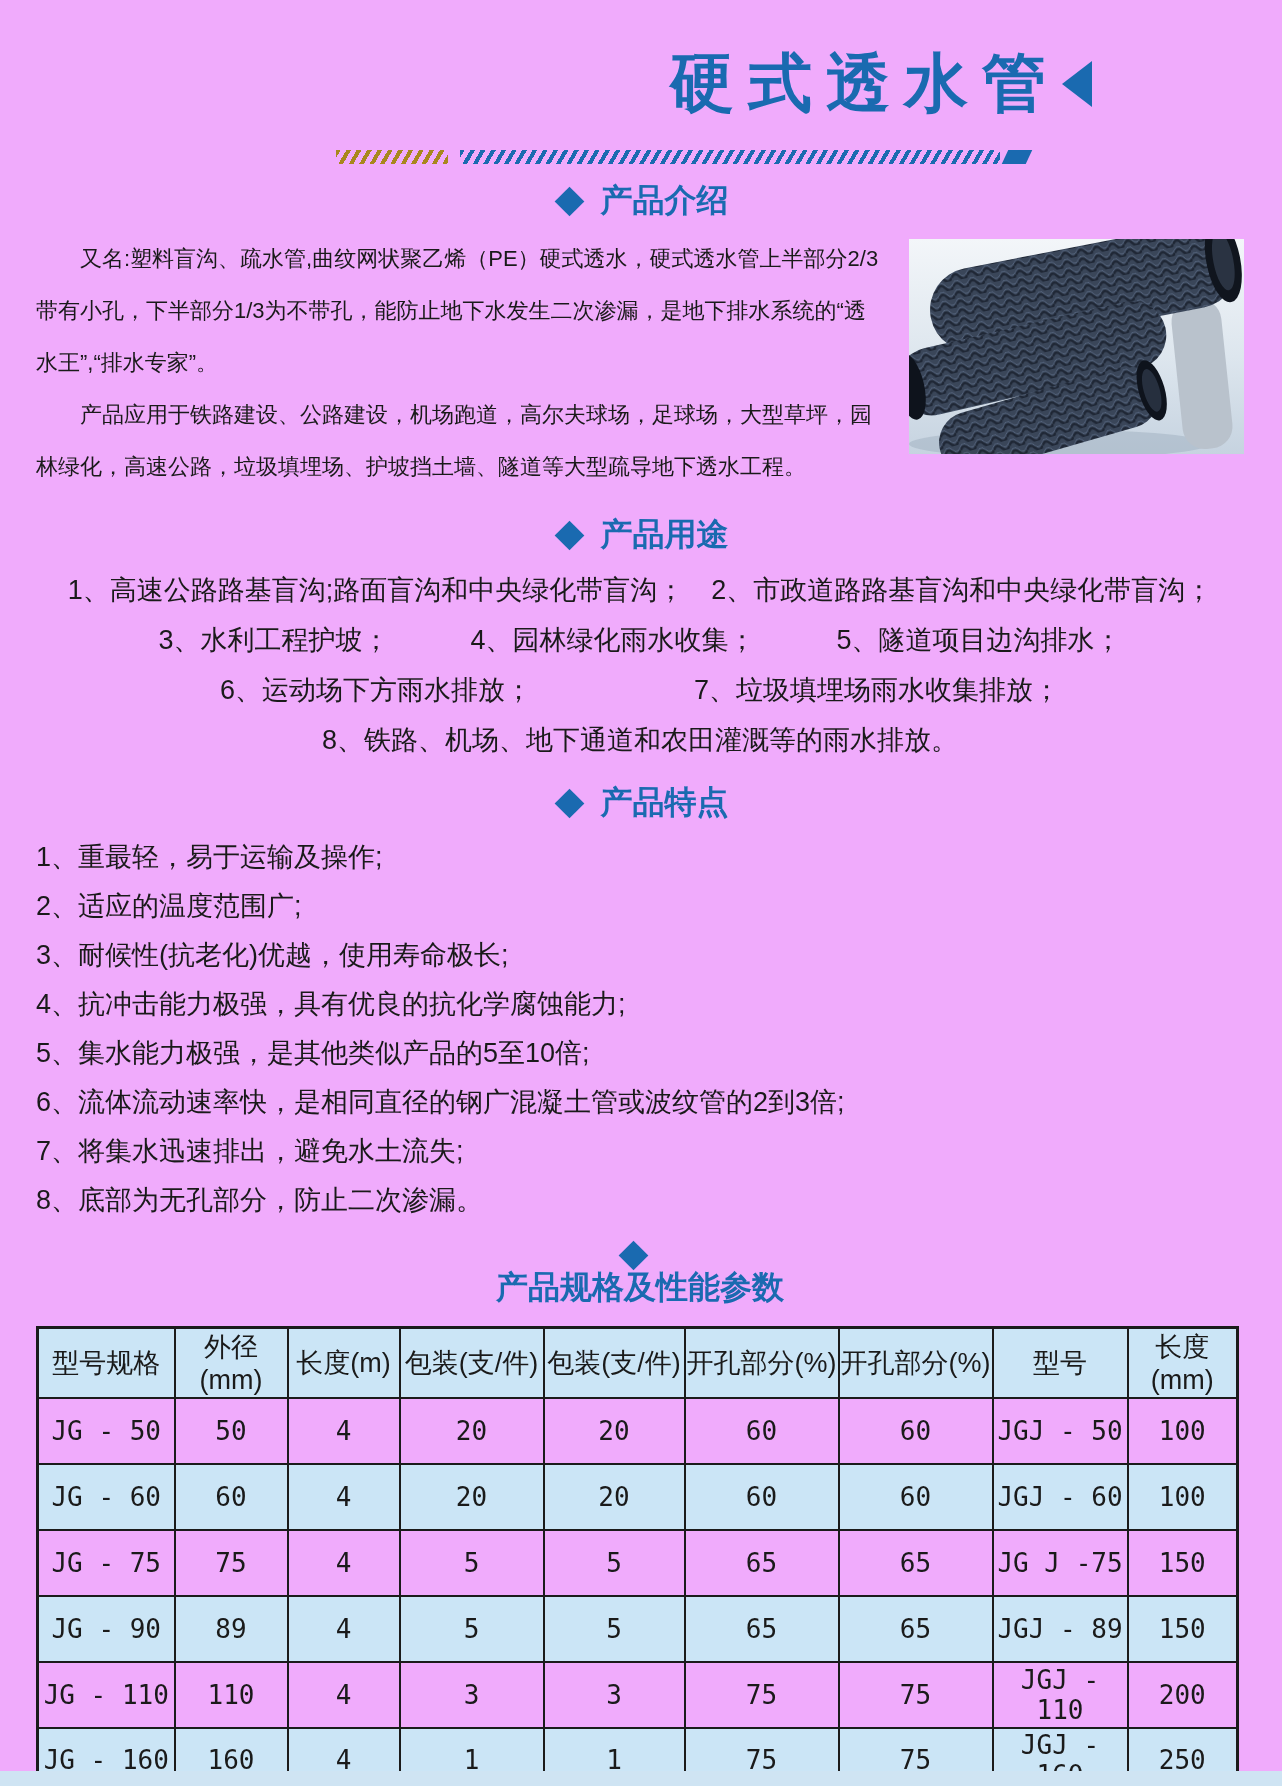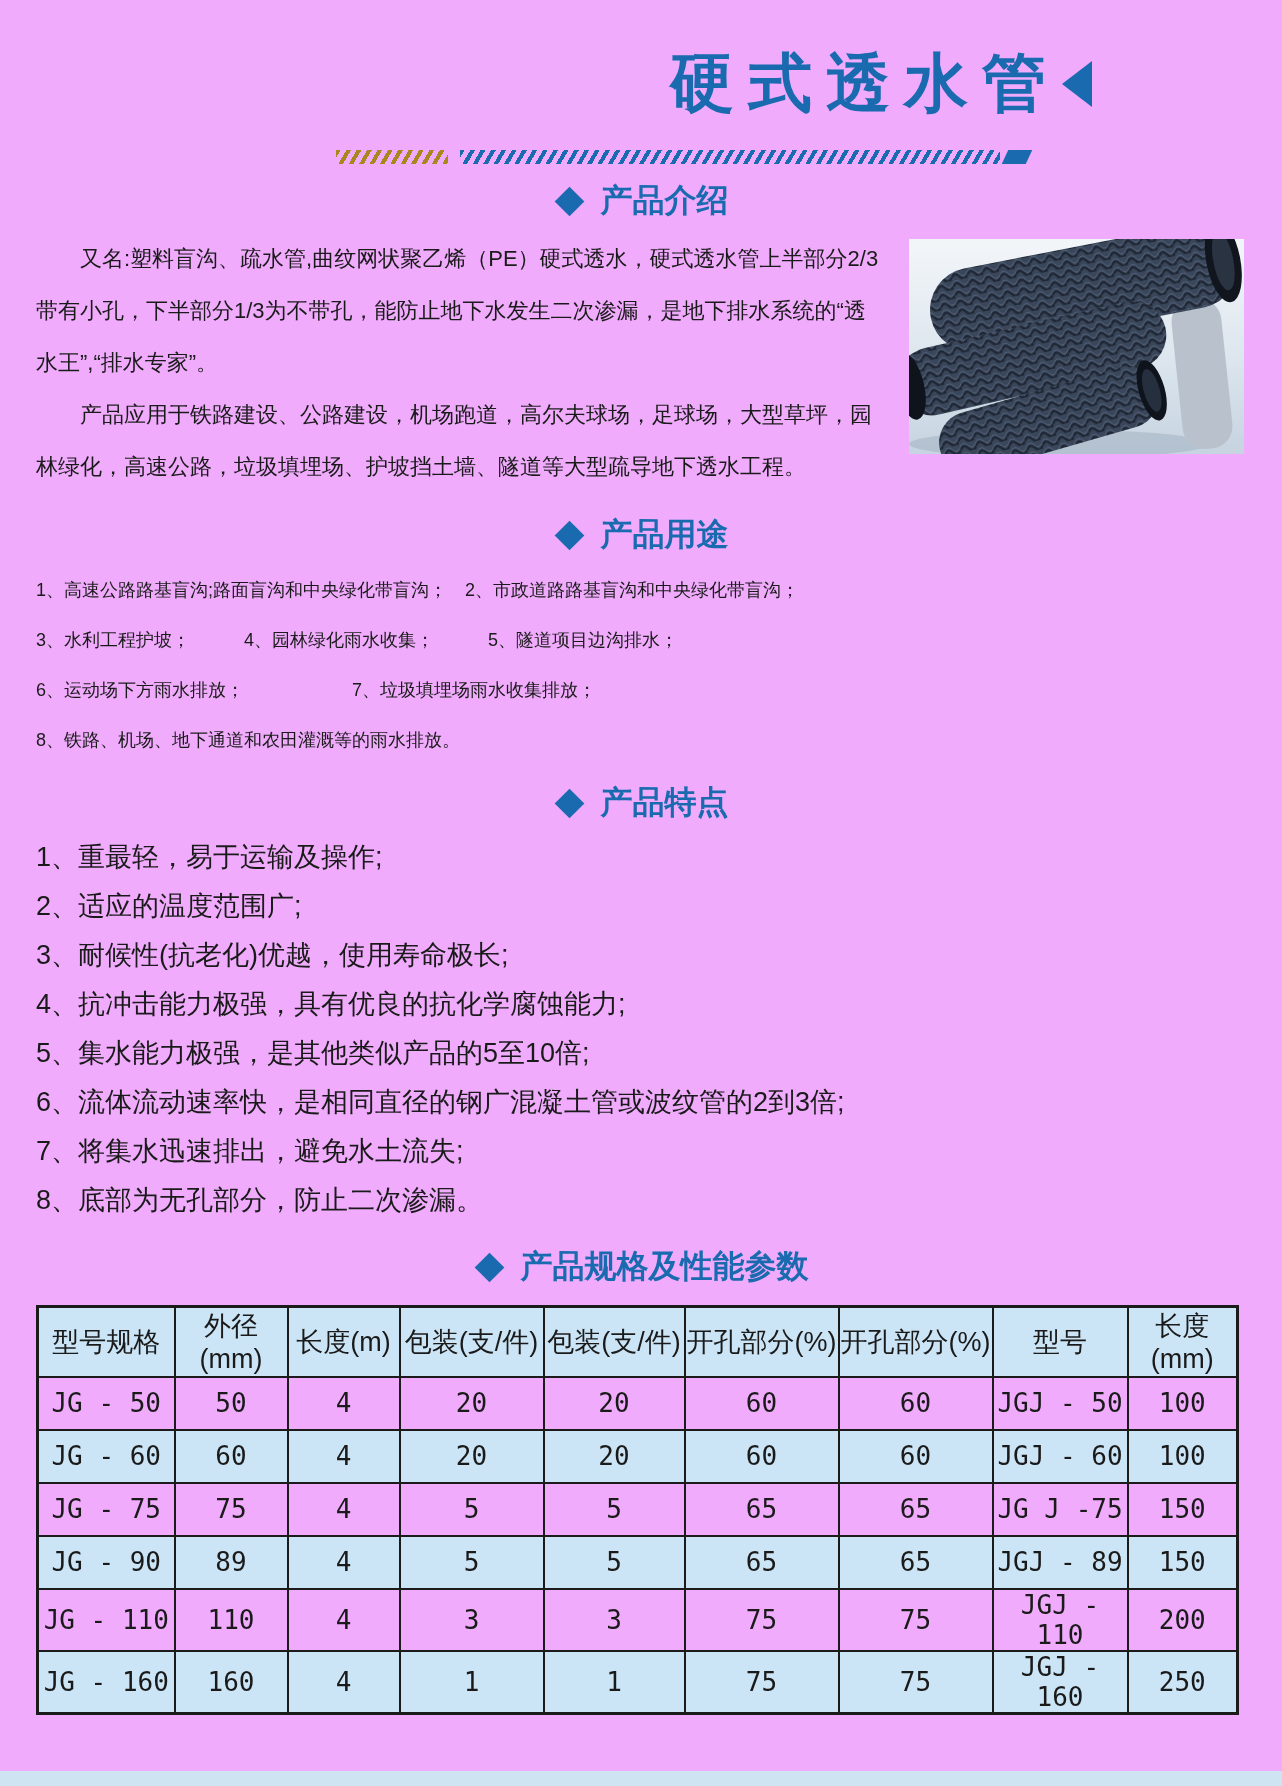--- a/index.html
+++ b/index.html
@@ -48,33 +48,33 @@
   
   .sec-intro .sec-h{margin-top:14px;}
   .intro-body{margin-top:10px;font-size:22px;line-height:52px;}
   .photo{
     float:right;width:335px;height:215px;margin:6px 0 6px 24px;padding:0;
   }
   .para{margin:0;text-indent:2em;}
   
   .sec-uses .sec-h{margin-top:20px;clear:both;}
   .sec-feat .sec-h{margin-top:16px;}
-  .list-line{margin:0;font-size:18px;line-height:50px;white-space:pre-wrap;}
+  .list-line{margin:0;font-size:27px;line-height:50px;white-space:pre-wrap;text-align:center;}
   .feat-line{margin:0;font-size:27px;line-height:49px;white-space:pre-wrap;}
   .uses-block,.feat-block{margin-top:8px;}
   
-  .sec-specs .sec-h{margin-top:20px;}
+  .sec-specs .sec-h{margin-top:20px;flex-direction:column;}
   table.specs{
     border-collapse:collapse;table-layout:fixed;width:1200px;margin-top:16px;
     border:3px solid #1b1b1b;
   }
   table.specs th,table.specs td{border:2px solid #1b1b1b;text-align:center;padding:0;overflow:hidden;}
   table.specs thead tr{height:70px;background:var(--rowblue);}
   table.specs th{font-size:27px;font-weight:normal;font-family:"Liberation Sans",sans-serif;}
-  table.specs tbody tr{height:53px;font-size:26px;font-family:"DejaVu Sans Mono",monospace;}
+  table.specs tbody tr{height:66px;font-size:26px;font-family:"DejaVu Sans Mono",monospace;}
   table.specs tbody tr:nth-child(even){background:var(--rowblue);}
   
   .footer-band{position:absolute;left:0;right:0;bottom:0;height:15px;background:#cfe4f3;}
 </style>
 </head>
 <body>
 
 <div class="page">
 
   <header class="title-row">

